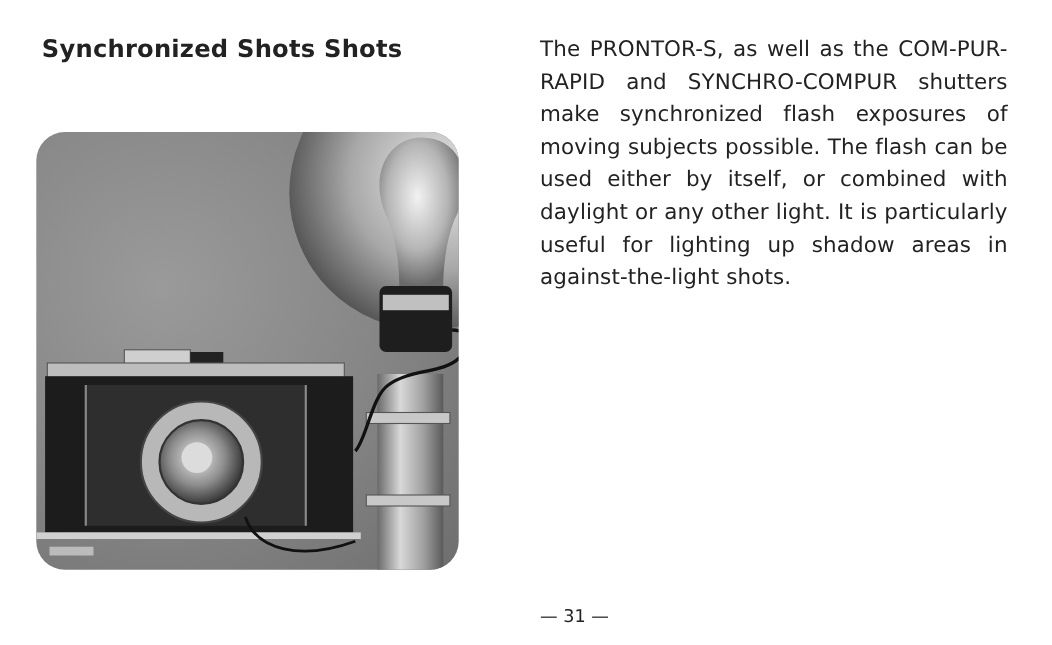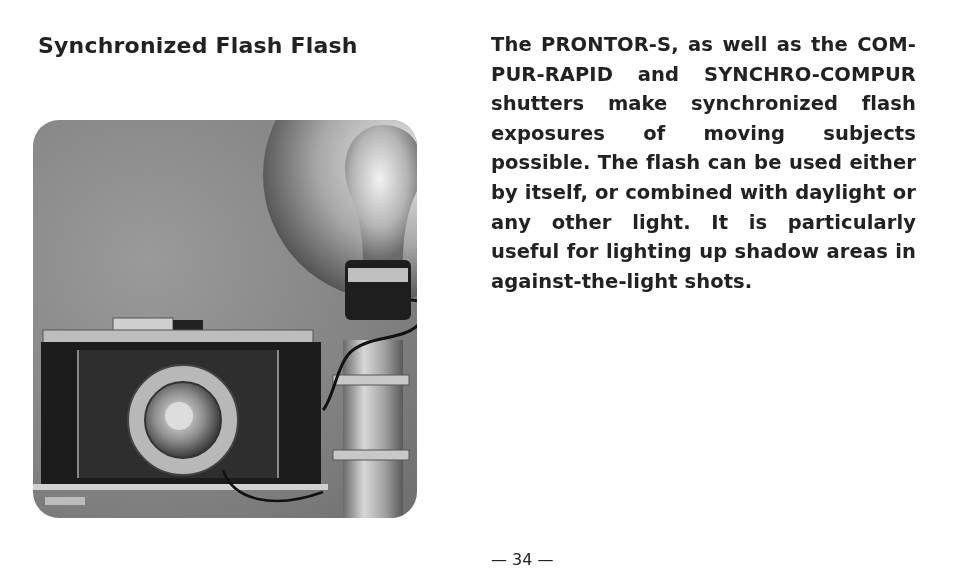--- a/index.html
+++ b/index.html
@@ -11,34 +11,34 @@
     margin: 0;
   }
   .photo {
     position: absolute; left: 33px; top: 120px; width: 384px; height: 398px;
     border-radius: 26px; overflow: hidden;
     background: radial-gradient(ellipse at 30% 35%, #9a9a9a 0%, #858585 55%, #6e6e6e 100%);
   }
   .body-text {
     position: absolute; left: 491px; top: 30px; width: 425px;
     font-family: "DejaVu Sans", sans-serif; font-size: 19.5px; line-height: 29.6px;
-    text-align: justify; color: #222; margin: 0; font-weight: 700;
+    text-align: justify; color: #222; margin: 0; font-weight: 400;
     letter-spacing: 0.1px;
   }
   .body-text p { margin: 0; }
   .p2 { margin-top: 30px !important; }
   .page-number {
     position: absolute; left: 491px; top: 550px;
     font-family: "DejaVu Sans", sans-serif; font-size: 16px; color: #222;
   }
 </style>
 </head>
 <body>
 
-<h1 class="heading">Synchronized Flash Flash</h1>
+<h1 class="heading">Synchronized Shots Shots</h1>
 
 <div class="photo">
   <svg width="384" height="398" viewBox="0 0 384 398">
     <defs>
       <radialGradient id="refl" cx="55%" cy="45%" r="60%">
         <stop offset="0%" stop-color="#eaeaea"></stop>
         <stop offset="55%" stop-color="#a8a8a8"></stop>
         <stop offset="100%" stop-color="#4a4a4a"></stop>
       </radialGradient>
       <radialGradient id="bulb" cx="45%" cy="40%" r="60%">
@@ -87,13 +87,13 @@
     <rect x="0" y="364" width="295" height="6" fill="#d0d0d0"></rect>
     <rect x="12" y="377" width="40" height="8" fill="#bbbbbb"></rect>
     <path d="M190 350 C200 380, 240 390, 290 372" stroke="#111" stroke-width="2.5" fill="none"></path>
   </svg>
 </div>
 
 <div class="body-text">
   <p>The PRONTOR-S, as well as the COM-PUR-RAPID and SYNCHRO-COMPUR shutters make synchronized flash exposures of moving subjects possible. The flash can be used either by itself, or combined with daylight or any other light. It is particularly useful for lighting up shadow areas in against-the-light shots.</p>
 </div>
 
-<div class="page-number">— 34 —</div>
+<div class="page-number">— 31 —</div>
 
 </body></html>

